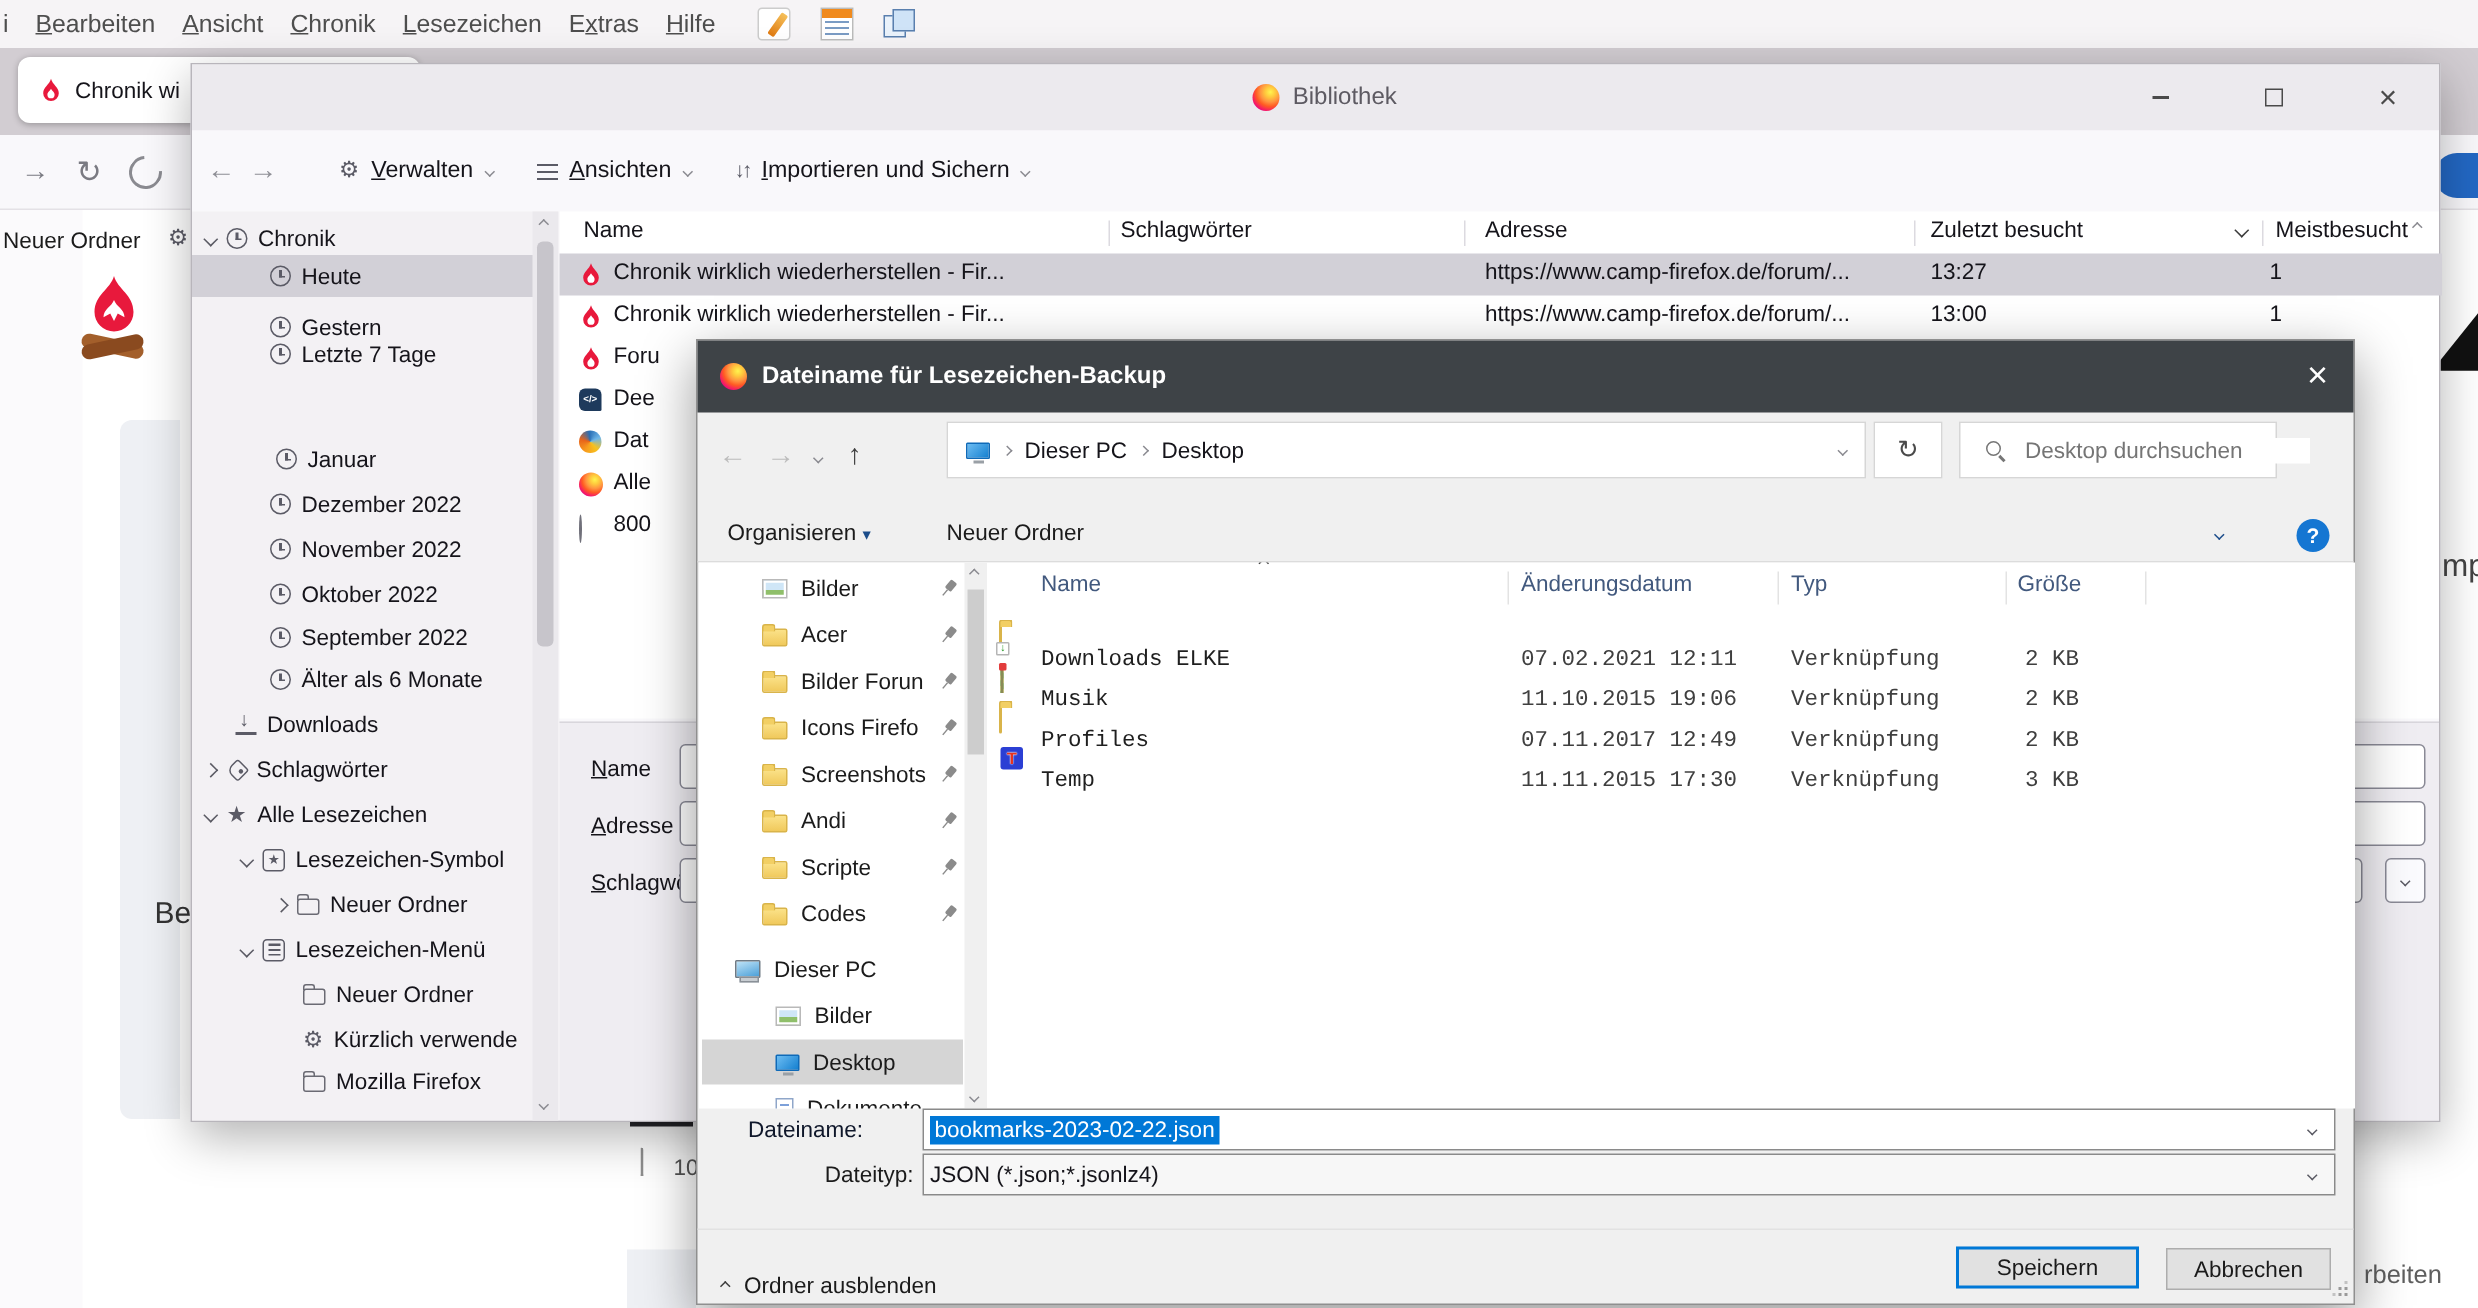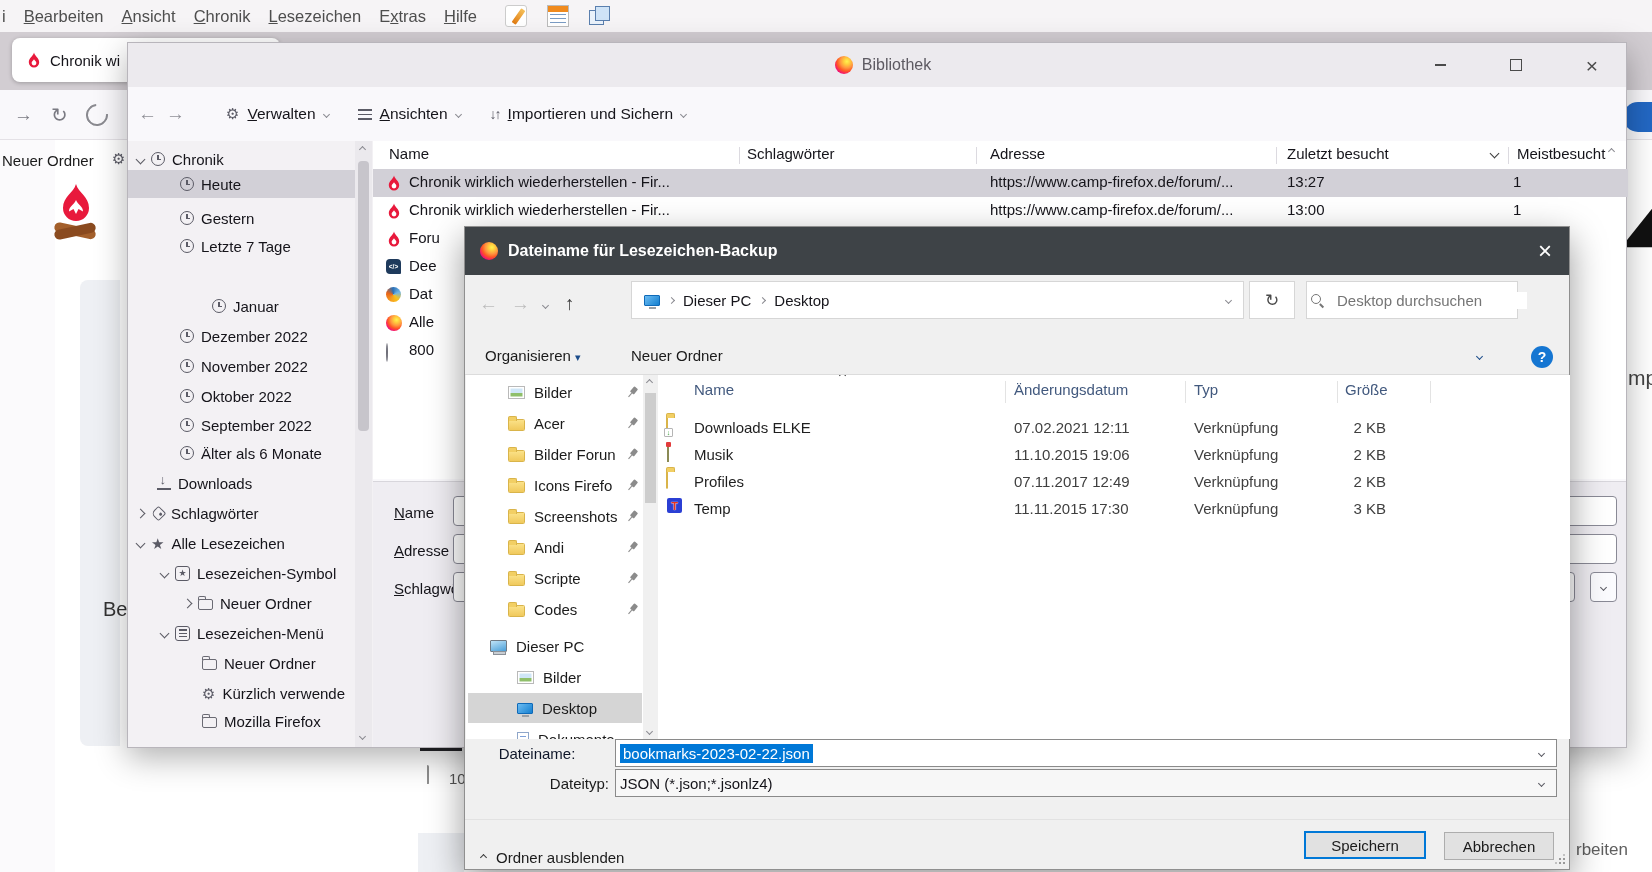--- a/index.html
+++ b/index.html
@@ -129,21 +129,21 @@
   .dlg-nav { position:absolute; left:0; top:48px; right:0; height:64px; display:flex; align-items:center; }
   .dbox { position:absolute; background:#fff; border:1px solid #d6d6d6; height:38px; top:54px; display:flex; align-items:center; }
   .dlg-cmd { position:absolute; left:0; top:112px; right:0; height:36px; border-bottom:1px solid #dcdcdc; font-size:15px; color:#1b1b1b; }
   .dlg-body { position:absolute; left:1px; top:148px; width:1104px; height:364px; background:#fff; overflow:hidden; }
   .drow { position:absolute; left:2px; width:174px; height:30px; display:flex; align-items:center; gap:9px; font-size:15px; color:#1b1b1b; white-space:nowrap; overflow:hidden; }
   .drow.sel { background:#d5d5d5; }
   .drow .i-pin { position:absolute; right:3px; top:8px; }
   .fhead { position:absolute; top:2px; height:26px; font-size:15px; color:#42597e; }
   .fsep { position:absolute; top:4px; width:1px; height:22px; background:#e3e3e3; }
   .frow { position:absolute; left:192px; width:913px; height:27px; font-size:15px; color:#1f1f1f; }
-  .frow .fc { position:absolute; top:8px; white-space:nowrap; }
+  .frow .fc { position:absolute; top:20px; white-space:nowrap;font-family:Liberation Mono, monospace; }
   .frow .meta { color:#3f3f3f; }
   .combo { position:absolute; left:150px; width:942px; height:28px; background:#fff; border:1px solid #8a8a8a; display:flex; align-items:center; padding:0 4px; }
   .combo .chv { margin-left:auto; margin-right:8px; }
   .btn { position:absolute; height:28px; background:#e1e1e1; border:1px solid #adadad; display:flex; align-items:center; justify-content:center; font-size:15px; color:#1b1b1b; }
   .btn.primary { border:2px solid #0078d7; }
   .grip { position:absolute; right:3px; bottom:4px; width:13px; height:13px; }
   .grip::before { content:""; position:absolute; right:1px; bottom:1px; width:2px; height:2px; background:#9a9a9a; box-shadow:-4px 0 #9a9a9a,0 -4px #9a9a9a,-8px 0 #c2c2c2,0 -8px #c2c2c2,-4px -4px #9a9a9a; }
 
   .doc-page { width:17px; height:21px; background:#fff; border:1.5px solid #8f8f8f; border-radius:1px 4px 1px 1px; position:relative; }
   .doc-page::before { content:""; position:absolute; left:3px; top:5px; right:3px; height:10px; background:repeating-linear-gradient(180deg,#9a9a9a 0 1.5px,transparent 1.5px 4px); }
@@ -244,25 +244,25 @@
           <span>Chronik</span>
         </div>
       <div class="trow sel" style="top:29px;padding-left:52px">
           <span class="i-clock"></span>
           <span>Heute</span>
         </div>
       <div class="trow" style="top:63px;padding-left:52px">
           <span class="i-clock"></span>
           <span>Gestern</span>
         </div>
-      <div class="trow" style="top:91px;padding-left:52px">
+      <div class="trow" style="top:81px;padding-left:52px">
           <span class="i-clock"></span>
           <span>Letzte 7 Tage</span>
         </div>
-      <div class="trow" style="top:151px;padding-left:84px">
+      <div class="trow" style="top:151px;padding-left:56px">
           <span class="i-clock"></span>
           <span>Januar</span>
         </div>
       <div class="trow" style="top:181px;padding-left:52px">
           <span class="i-clock"></span>
           <span>Dezember 2022</span>
         </div>
       <div class="trow" style="top:211px;padding-left:52px">
           <span class="i-clock"></span>
           <span>November 2022</span>
@@ -417,21 +417,21 @@
       <span class="i-monitor"></span>
       <span class="chv r sm lt"></span>
       <span>Dieser PC</span>
       <span class="chv r sm lt"></span>
       <span>Desktop</span>
       <span class="chv sm lt" style="margin-left:auto;margin-right:12px"></span>
     </div>
     <div class="dbox" style="left:784px;width:46px;justify-content:center">
       <span class="i-refresh"></span>
     </div>
-    <div class="dbox" style="left:841px;width:212px;gap:12px;padding-left:3px">
+    <div class="dbox" style="left:841px;width:212px;gap:12px;padding-left:16px">
       <span class="i-search"></span>
       <input style="border: none; outline: none; width: 190px; font-size: 15px; color: rgb(27, 27, 27); font-family: inherit;" placeholder="Desktop durchsuchen">
     </div>
 
     <div class="dlg-cmd">
       <span class="abs" style="left:20px;top:8px"><span>Organisieren</span> <span style="color:#1b4c8a;font-size:11px">▾</span></span>
       <span class="abs" style="left:166px;top:8px">Neuer Ordner</span>
       <span class="i-viewgrid abs" style="left:988px;top:12px"></span>
       <span class="chv sm abs" style="left:1012px;top:15px;border-color:#1b4c8a"></span>
       <span class="i-help abs" style="left:1066px;top:7px"></span>

